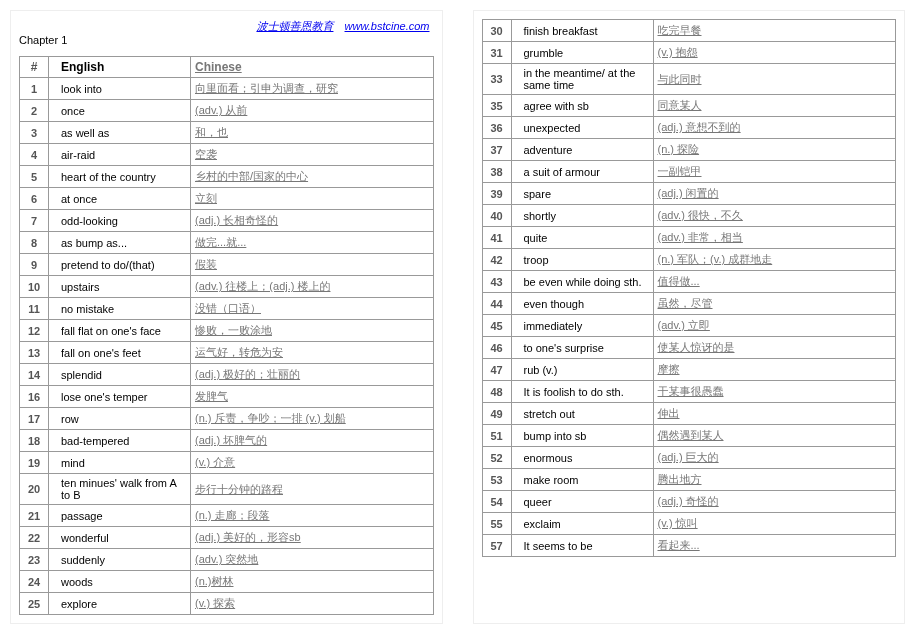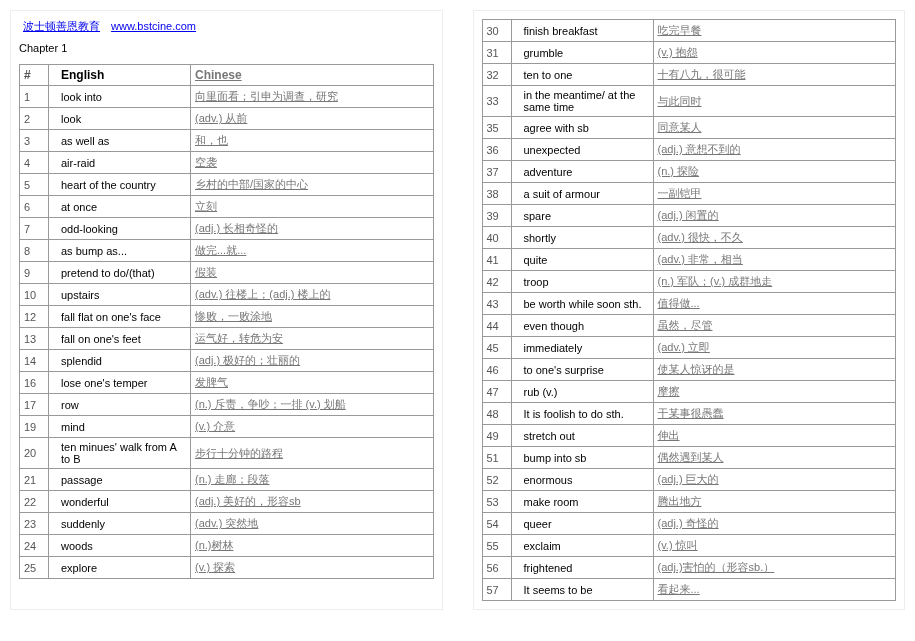--- a/index.html
+++ b/index.html
@@ -17,23 +17,24 @@
   }
   .page {
     flex: 1;
     background: #fff;
     border: 1px solid #eee;
     padding: 8px;
     box-sizing: border-box;
     min-width: 420px;
   }
   .header-links {
-    text-align: left;
-    margin-bottom: 8px;
+    text-align: right;
+    margin-bottom: 0;
     font-size: 11px;
+    font-style: italic;
   }
   .header-links a {
     color: #0000EE;
     text-decoration: underline;
     margin: 0 4px;
   }
   .chapter-title {
     text-align: left;
     font-size: 11px;
     margin-bottom: 10px;
@@ -50,22 +51,23 @@
     vertical-align: middle;
     font-size: 11px;
     overflow: hidden;
   }
   th {
     font-weight: bold;
     font-size: 12px;
   }
   .col-num {
     width: 20px;
-    text-align: left;
+    text-align: center;
     color: #555;
+    font-weight: bold;
   }
   .col-eng {
     width: 125px;
     padding-left: 12px;
   }
   .col-chi {
     color: #777;
     text-decoration: underline;
   }
   .page2-wrap { position: relative; }
@@ -90,21 +92,21 @@
         </tr>
       </thead>
       <tbody id="tbody-left">
           <tr>
             <td class="col-num">1</td>
             <td class="col-eng">look into</td>
             <td class="col-chi">向里面看；引申为调查，研究</td>
           </tr>
           <tr>
             <td class="col-num">2</td>
-            <td class="col-eng">look</td>
+            <td class="col-eng">once</td>
             <td class="col-chi">(adv.) 从前</td>
           </tr>
           <tr>
             <td class="col-num">3</td>
             <td class="col-eng">as well as</td>
             <td class="col-chi">和，也</td>
           </tr>
           <tr>
             <td class="col-num">4</td>
             <td class="col-eng">air-raid</td>
@@ -134,20 +136,25 @@
             <td class="col-num">9</td>
             <td class="col-eng">pretend to do/(that)</td>
             <td class="col-chi">假装</td>
           </tr>
           <tr>
             <td class="col-num">10</td>
             <td class="col-eng">upstairs</td>
             <td class="col-chi">(adv.) 往楼上；(adj.) 楼上的</td>
           </tr>
           <tr>
+            <td class="col-num">11</td>
+            <td class="col-eng">no mistake</td>
+            <td class="col-chi">没错（口语）</td>
+          </tr>
+          <tr>
             <td class="col-num">12</td>
             <td class="col-eng">fall flat on one's face</td>
             <td class="col-chi">惨败，一败涂地</td>
           </tr>
           <tr>
             <td class="col-num">13</td>
             <td class="col-eng">fall on one's feet</td>
             <td class="col-chi">运气好，转危为安</td>
           </tr>
           <tr>
@@ -159,20 +166,25 @@
             <td class="col-num">16</td>
             <td class="col-eng">lose one's temper</td>
             <td class="col-chi">发脾气</td>
           </tr>
           <tr>
             <td class="col-num">17</td>
             <td class="col-eng">row</td>
             <td class="col-chi">(n.) 斥责，争吵；一排 (v.) 划船</td>
           </tr>
           <tr>
+            <td class="col-num">18</td>
+            <td class="col-eng">bad-tempered</td>
+            <td class="col-chi">(adj.) 坏脾气的</td>
+          </tr>
+          <tr>
             <td class="col-num">19</td>
             <td class="col-eng">mind</td>
             <td class="col-chi">(v.) 介意</td>
           </tr>
           <tr>
             <td class="col-num">20</td>
             <td class="col-eng">ten minues' walk from A to B</td>
             <td class="col-chi">步行十分钟的路程</td>
           </tr>
           <tr>
@@ -212,25 +224,20 @@
             <td class="col-num">30</td>
             <td class="col-eng">finish breakfast</td>
             <td class="col-chi">吃完早餐</td>
           </tr>
           <tr>
             <td class="col-num">31</td>
             <td class="col-eng">grumble</td>
             <td class="col-chi">(v.) 抱怨</td>
           </tr>
           <tr>
-            <td class="col-num">32</td>
-            <td class="col-eng">ten to one</td>
-            <td class="col-chi">十有八九，很可能</td>
-          </tr>
-          <tr>
             <td class="col-num">33</td>
             <td class="col-eng">in the meantime/ at the same time</td>
             <td class="col-chi">与此同时</td>
           </tr>
           <tr>
             <td class="col-num">35</td>
             <td class="col-eng">agree with sb</td>
             <td class="col-chi">同意某人</td>
           </tr>
           <tr>
@@ -263,21 +270,21 @@
             <td class="col-eng">quite</td>
             <td class="col-chi">(adv.) 非常，相当</td>
           </tr>
           <tr>
             <td class="col-num">42</td>
             <td class="col-eng">troop</td>
             <td class="col-chi">(n.) 军队；(v.) 成群地走</td>
           </tr>
           <tr>
             <td class="col-num">43</td>
-            <td class="col-eng">be worth while soon sth.</td>
+            <td class="col-eng">be even while doing sth.</td>
             <td class="col-chi">值得做...</td>
           </tr>
           <tr>
             <td class="col-num">44</td>
             <td class="col-eng">even though</td>
             <td class="col-chi">虽然，尽管</td>
           </tr>
           <tr>
             <td class="col-num">45</td>
             <td class="col-eng">immediately</td>
@@ -322,25 +329,20 @@
             <td class="col-num">54</td>
             <td class="col-eng">queer</td>
             <td class="col-chi">(adj.) 奇怪的</td>
           </tr>
           <tr>
             <td class="col-num">55</td>
             <td class="col-eng">exclaim</td>
             <td class="col-chi">(v.) 惊叫</td>
           </tr>
           <tr>
-            <td class="col-num">56</td>
-            <td class="col-eng">frightened</td>
-            <td class="col-chi">(adj.)害怕的（形容sb.）</td>
-          </tr>
-          <tr>
             <td class="col-num">57</td>
             <td class="col-eng">It seems to be</td>
             <td class="col-chi">看起来...</td>
           </tr>
         </tbody>
     </table>
 
   </div>
 
 </div>

